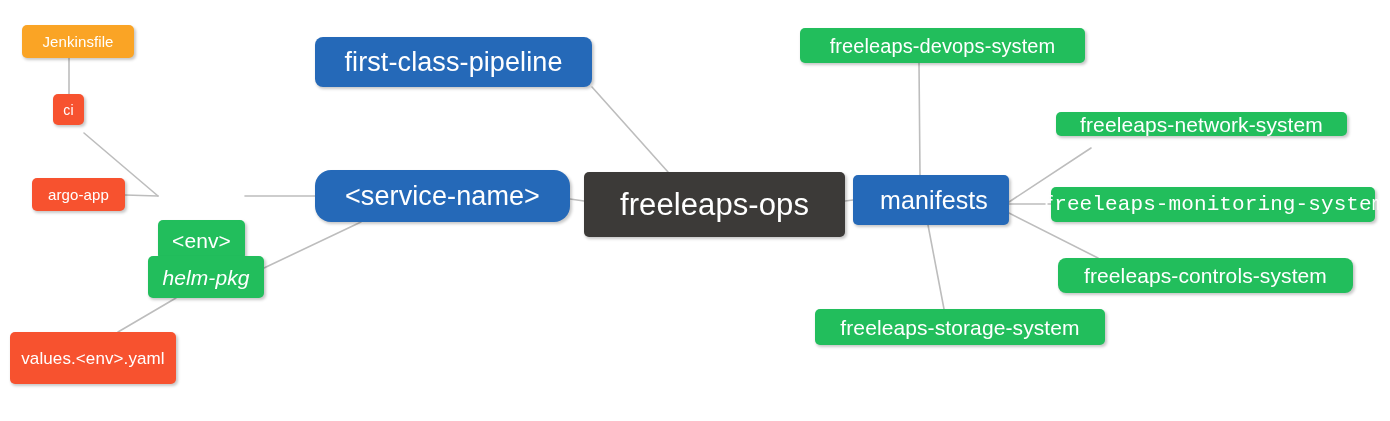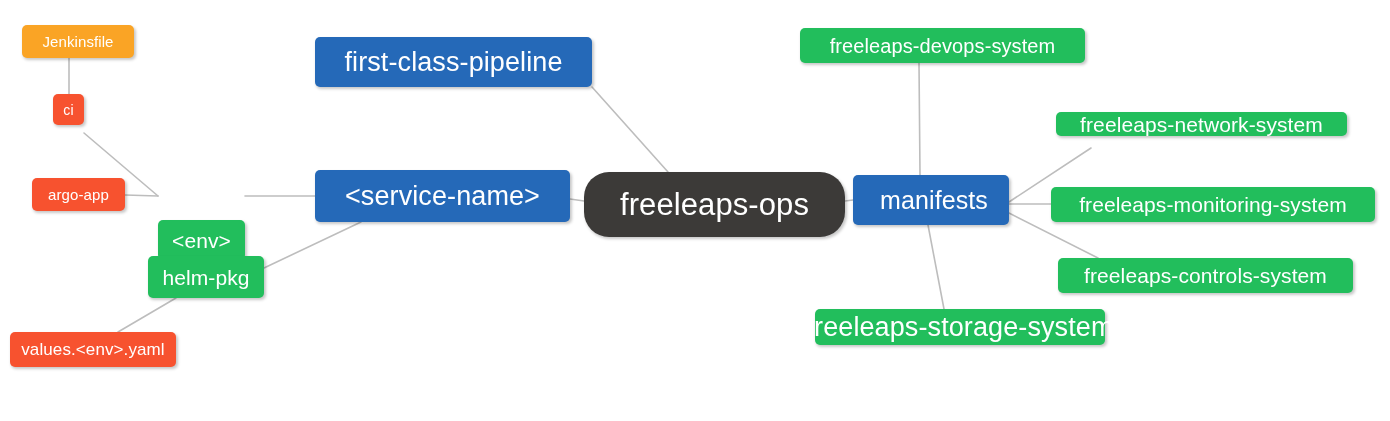--- a/index.html
+++ b/index.html
@@ -39,21 +39,21 @@
     text-align: center;
     box-shadow: 1.5px 2px 3px rgba(0,0,0,0.22);
     line-height: 1;
     padding: 0 10px;
     letter-spacing: 0.1px;
   }
   .n-orange { background: #faa425; }
   .n-red    { background: #f7522f; }
   .n-green  { background: #22be5c; }
   .n-blue   { background: #2569b8; }
-  .n-dark   { background: #3c3a38; border-radius: 25px; }
+  .n-dark   { background: #3c3a38; }
 </style>
 </head>
 <body>
 
 <div id="canvas">
   <svg id="edges" viewBox="0 0 1390 421" preserveAspectRatio="none" aria-hidden="true">
       <line x1="69" y1="58" x2="69" y2="105" stroke="#bdbdbd" stroke-width="1.6" stroke-linecap="round"></line>
       <line x1="84" y1="133" x2="158" y2="196" stroke="#bdbdbd" stroke-width="1.6" stroke-linecap="round"></line>
       <line x1="125" y1="195" x2="158" y2="196" stroke="#bdbdbd" stroke-width="1.6" stroke-linecap="round"></line>
       <line x1="245" y1="196" x2="315" y2="196" stroke="#bdbdbd" stroke-width="1.6" stroke-linecap="round"></line>
@@ -66,25 +66,25 @@
       <line x1="1009" y1="202" x2="1091" y2="148" stroke="#bdbdbd" stroke-width="1.6" stroke-linecap="round"></line>
       <line x1="1009" y1="204" x2="1051" y2="204" stroke="#bdbdbd" stroke-width="1.6" stroke-linecap="round"></line>
       <line x1="1009" y1="213" x2="1098" y2="258" stroke="#bdbdbd" stroke-width="1.6" stroke-linecap="round"></line>
       <line x1="928" y1="225" x2="944" y2="309" stroke="#bdbdbd" stroke-width="1.6" stroke-linecap="round"></line>
     </svg>
   <div id="nodes-layer">
       <div class="node n-orange" style="left: 22px; top: 25px; width: 112px; height: 33px; font-size: 15px;">Jenkinsfile</div>
       <div class="node n-red" style="left: 53px; top: 94px; width: 31px; height: 31px; font-size: 14px;">ci</div>
       <div class="node n-red" style="left: 32px; top: 178px; width: 93px; height: 33px; font-size: 15px; text-align: right;">argo-app</div>
       <div class="node n-green" style="left: 158px; top: 176px; width: 87px; height: 40px; font-size: 21px; margin-top: 44px;">&lt;env&gt;</div>
-      <div class="node n-blue" style="left: 315px; top: 37px; width: 277px; height: 50px; font-size: 27px;">first-class-pipeline</div>
-      <div class="node n-blue" style="left: 315px; top: 170px; width: 255px; height: 52px; font-size: 27px;">&lt;service-name&gt;</div>
+      <div class="node n-blue" style="left: 315px; top: 37px; width: 277px; height: 50px; font-size: 27px; border-radius: 8px;">first-class-pipeline</div>
+      <div class="node n-blue" style="left: 315px; top: 170px; width: 255px; height: 52px; font-size: 27px; border-radius: 16px;">&lt;service-name&gt;</div>
       <div class="node n-dark" style="left: 584px; top: 172px; width: 261px; height: 65px; font-size: 31px;">freeleaps-ops</div>
       <div class="node n-blue" style="left: 853px; top: 175px; width: 156px; height: 50px; font-size: 25px; padding-left: 16px;">manifests</div>
-      <div class="node n-green" style="left: 148px; top: 256px; width: 116px; height: 42px; font-size: 21px;">helm-pkg</div>
-      <div class="node n-red" style="left: 10px; top: 332px; width: 166px; height: 35px; font-size: 17px;">values.&lt;env&gt;.yaml</div>
+      <div class="node n-green" style="left: 148px; top: 256px; width: 116px; height: 42px; font-size: 21px; font-style: italic;">helm-pkg</div>
+      <div class="node n-red" style="left: 10px; top: 332px; width: 166px; height: 52px; font-size: 17px;">values.&lt;env&gt;.yaml</div>
       <div class="node n-green" style="left: 800px; top: 28px; width: 285px; height: 35px; font-size: 20px;">freeleaps-devops-system</div>
       <div class="node n-green" style="left: 1056px; top: 112px; width: 291px; height: 24px; font-size: 21px;">freeleaps-network-system</div>
-      <div class="node n-green" style="left: 1051px; top: 187px; width: 324px; height: 35px; font-size: 21px;">freeleaps-monitoring-system</div>
-      <div class="node n-green" style="left: 1058px; top: 258px; width: 295px; height: 35px; font-size: 21px;">freeleaps-controls-system</div>
-      <div class="node n-green" style="left: 815px; top: 309px; width: 290px; height: 36px; font-size: 27px;">freeleaps-storage-system</div>
+      <div class="node n-green" style="left: 1051px; top: 187px; width: 324px; height: 35px; font-size: 21px; font-family: Liberation Mono, monospace;">freeleaps-monitoring-system</div>
+      <div class="node n-green" style="left: 1058px; top: 258px; width: 295px; height: 35px; font-size: 21px; border-radius: 8px;">freeleaps-controls-system</div>
+      <div class="node n-green" style="left: 815px; top: 309px; width: 290px; height: 36px; font-size: 21px;">freeleaps-storage-system</div>
     </div>
 </div>
 
 </body></html>

